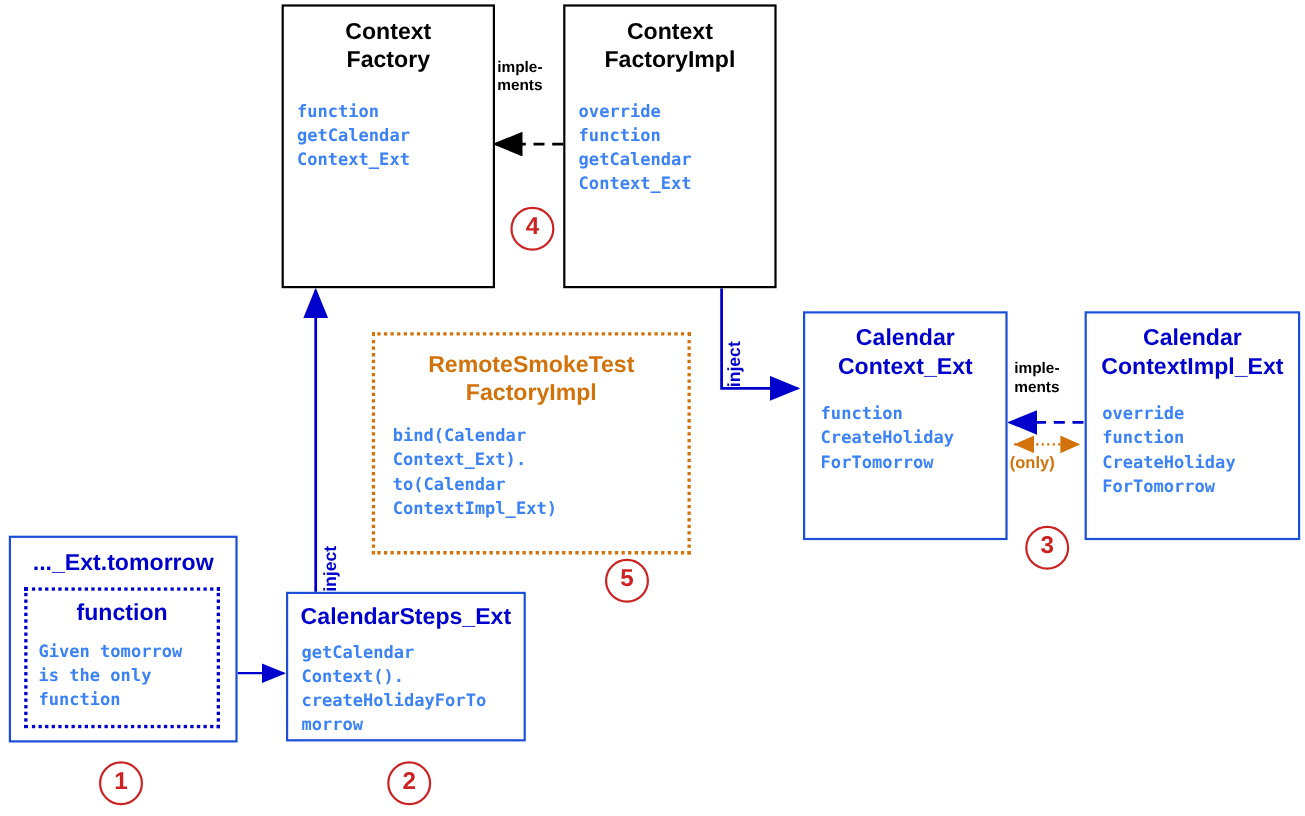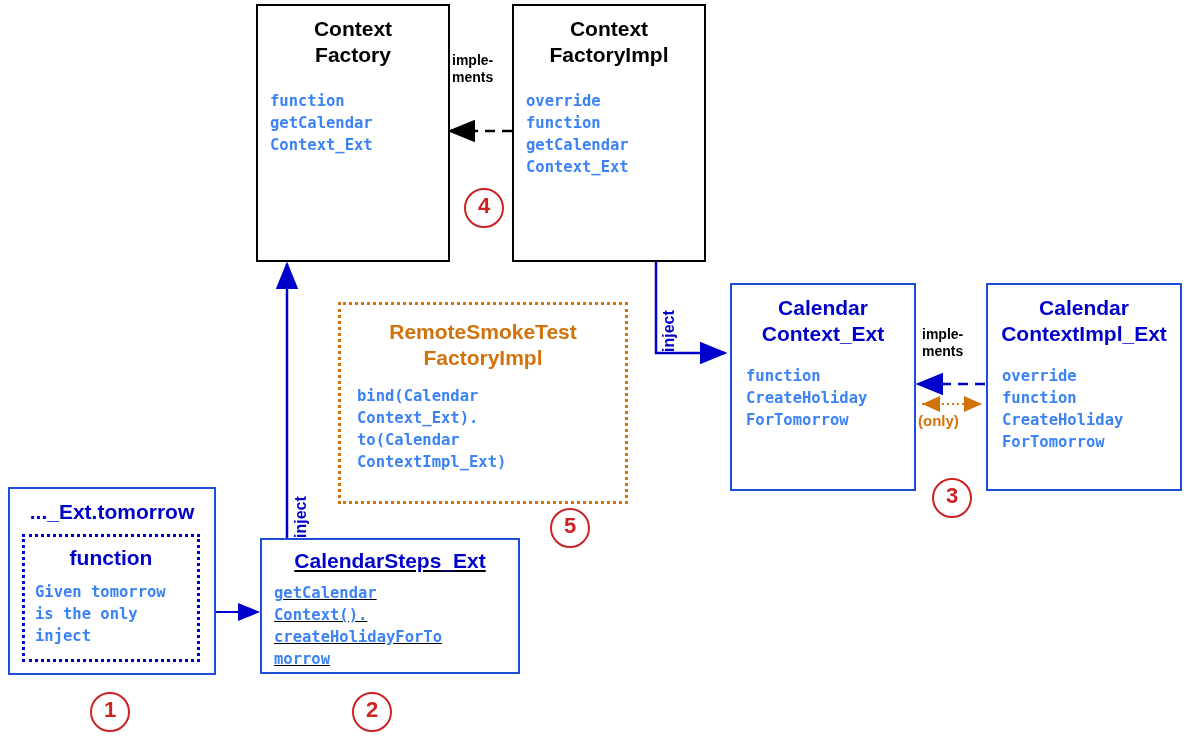--- a/index.html
+++ b/index.html
@@ -188,24 +188,24 @@
   <div class="label label-orange" style="left:918px; top:412px; width:66px;">(only)</div>
 
   <div class="box box-blue" style="left:8px; top:487px; width:208px; height:188px;">
     <div class="title title-blue" style="margin-top:10px;">..._Ext.tomorrow</div>
   </div>
 
   <div class="box box-blue-dotted" style="left:22px; top:534px; width:178px; height:128px;">
     <div class="title title-blue" style="margin-top:8px;">function</div>
     <div class="code" style="margin:10px 0 0 10px;">Given tomorrow
 is the only
-inject</div>
-  </div>
-
-  <div class="box box-blue" style="left:260px; top:538px; width:260px; height:136px;text-decoration:underline;">
+function</div>
+  </div>
+
+  <div class="box box-blue" style="left:260px; top:538px; width:218px; height:136px;">
     <div class="title title-blue" style="margin-top:8px;">CalendarSteps_Ext</div>
     <div class="code" style="margin:8px 0 0 12px;">getCalendar
 Context().
 createHolidayForTo
 morrow</div>
   </div>
 
   <div class="label label-blue vertical-label" style="left:292px; top:468px; width:20px; height:70px;">inject</div>
 
   <div class="marker" style="left:90px; top:692px;">1</div>

